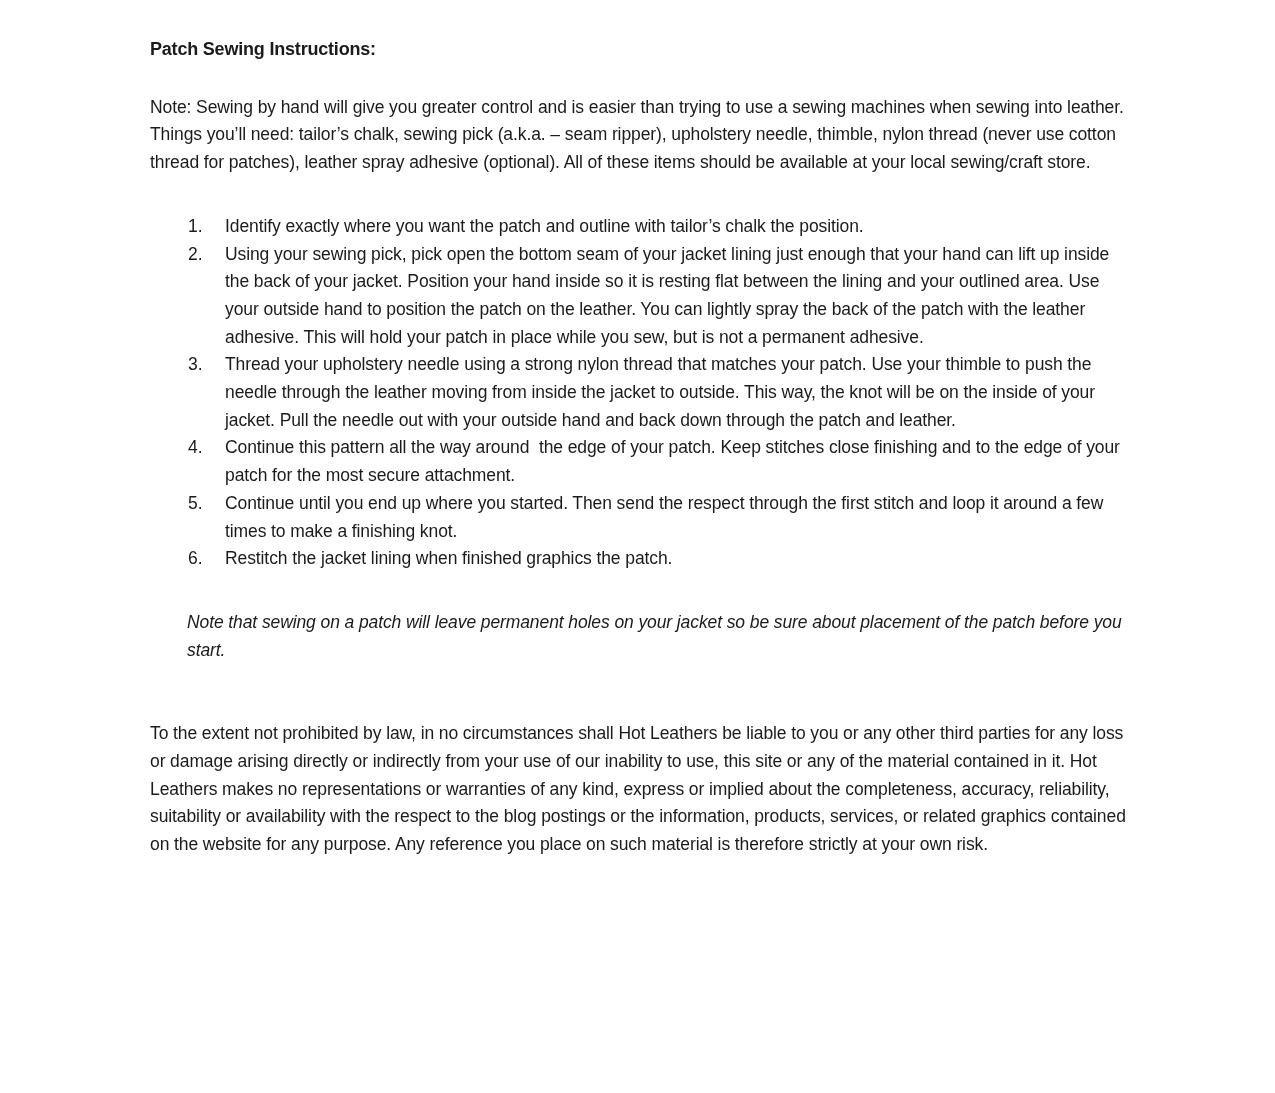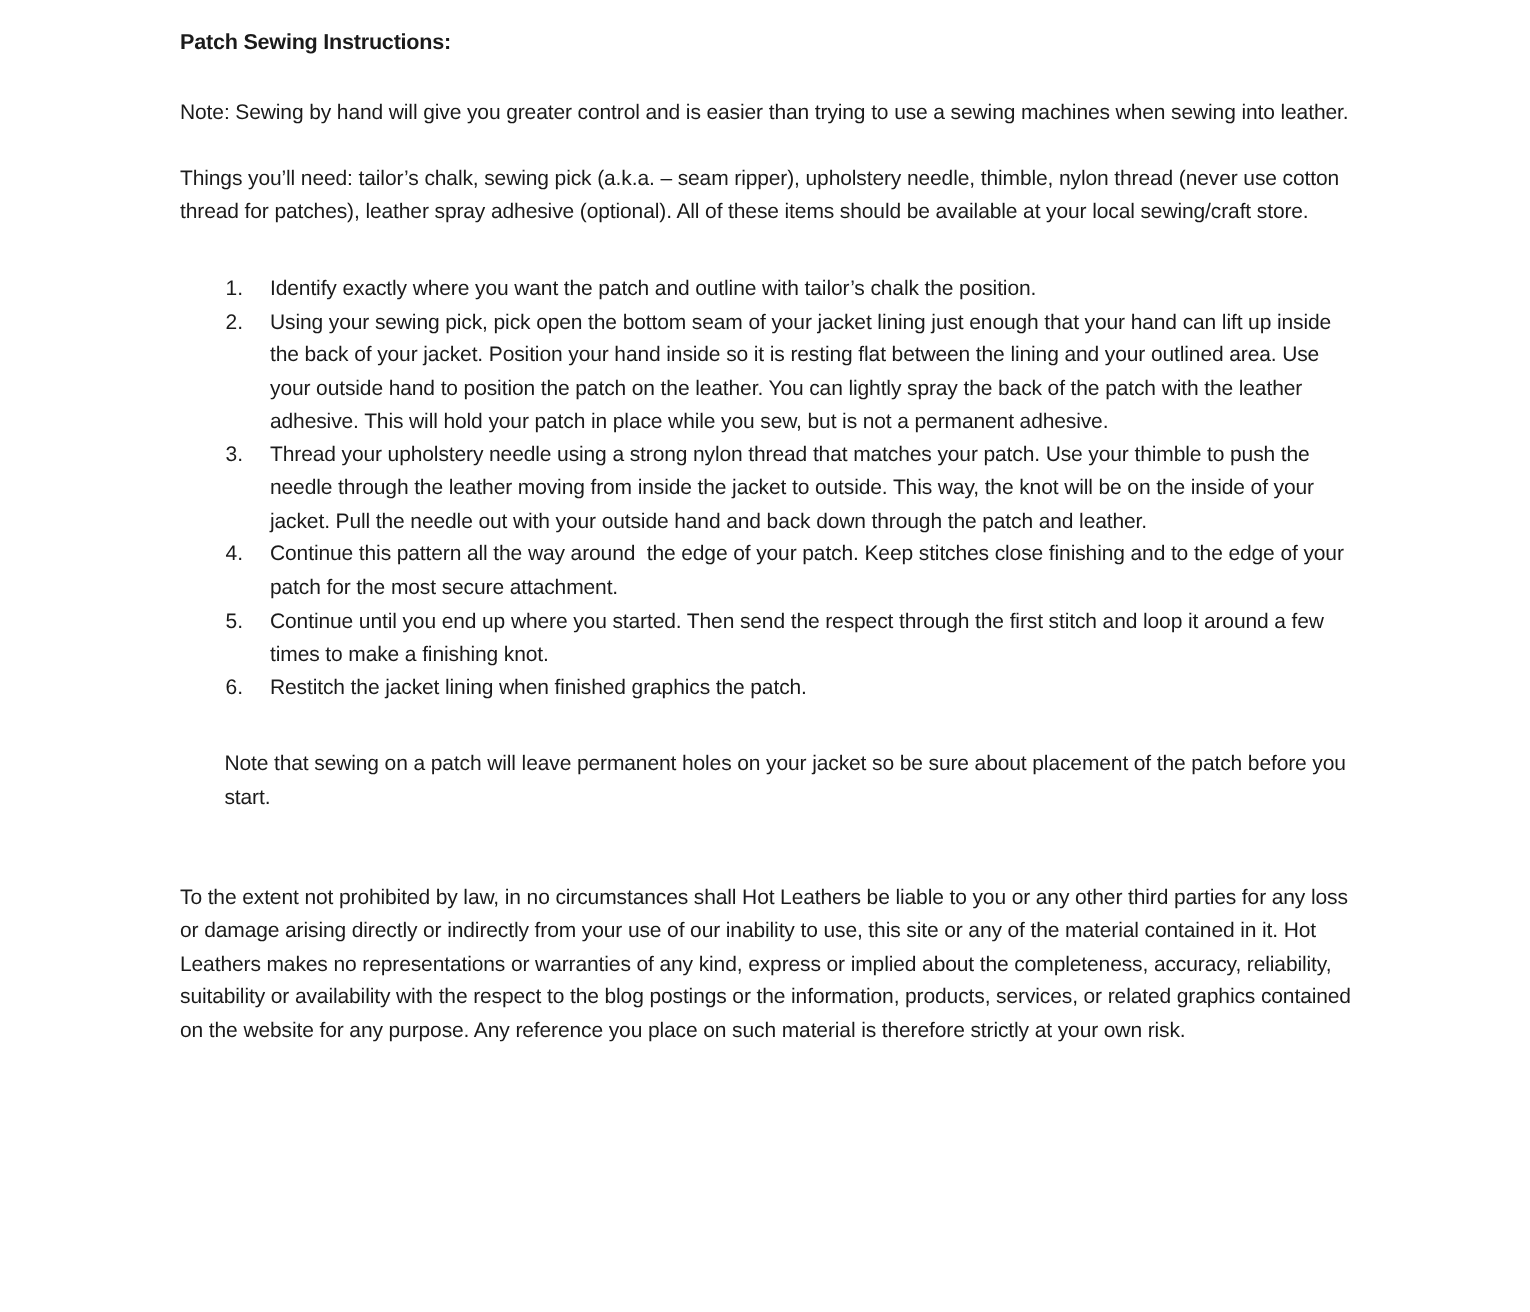--- a/index.html
+++ b/index.html
@@ -13,36 +13,35 @@
     position: relative;
     width: 1275px;
     height: 1093px;
     background: #ffffff;
     font-family: "Liberation Sans", "DejaVu Sans", sans-serif;
     color: #1b1b1b;
   }
   .content {
     position: absolute;
     left: 150px;
-    top: 22px;
+    top: 36px;
     width: 976px;
     font-size: 17.5px;
     line-height: 27.7px;
     letter-spacing: -0.1px;
   }
   .doc-title {
     font-weight: bold;
     font-size: 18px;
     letter-spacing: -0.2px;
     margin-bottom: 30px;
     white-space: pre-wrap;
   }
   .para {
     white-space: pre-wrap;
-    margin-top: 28px;
   }
   .para:first-of-type { margin-top: 0; }
   ol.steps {
     list-style: none;
     counter-reset: step;
     margin-top: 36px;
   }
   ol.steps li {
     position: relative;
     padding-left: 75px;
@@ -51,20 +50,21 @@
   }
   ol.steps li::before {
     content: counter(step) ".";
     position: absolute;
     left: 38px;
     top: 0;
   }
   .notes {
     margin-top: 36px;
     margin-left: 37px;
+    font-style: italic;
   }
   .notes .note-line { white-space: pre-wrap; }
   .disclaimer {
     margin-top: 56px;
     white-space: pre-wrap;
   }
 </style>
 </head>
 <body>
 

